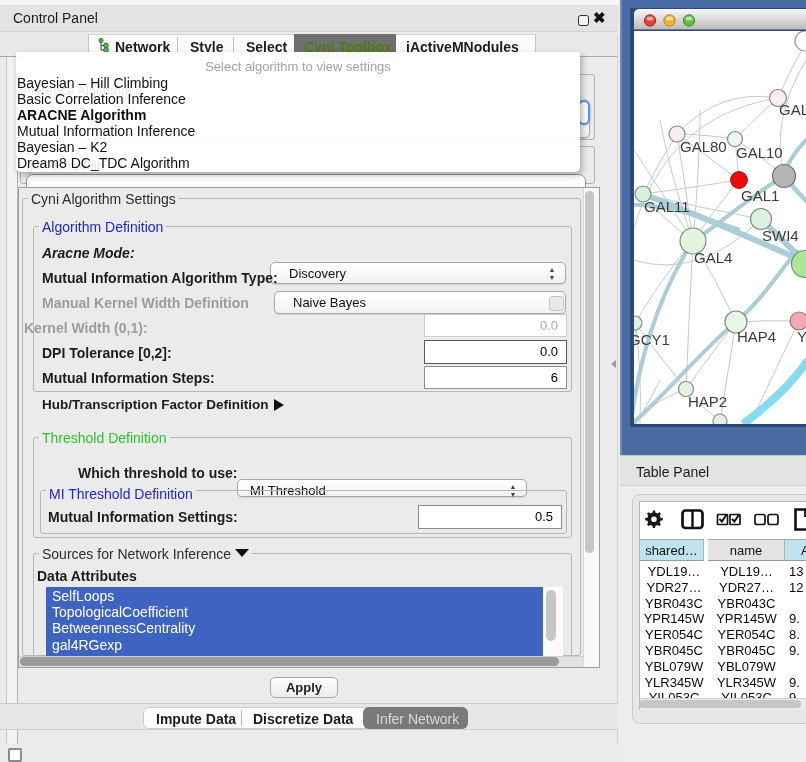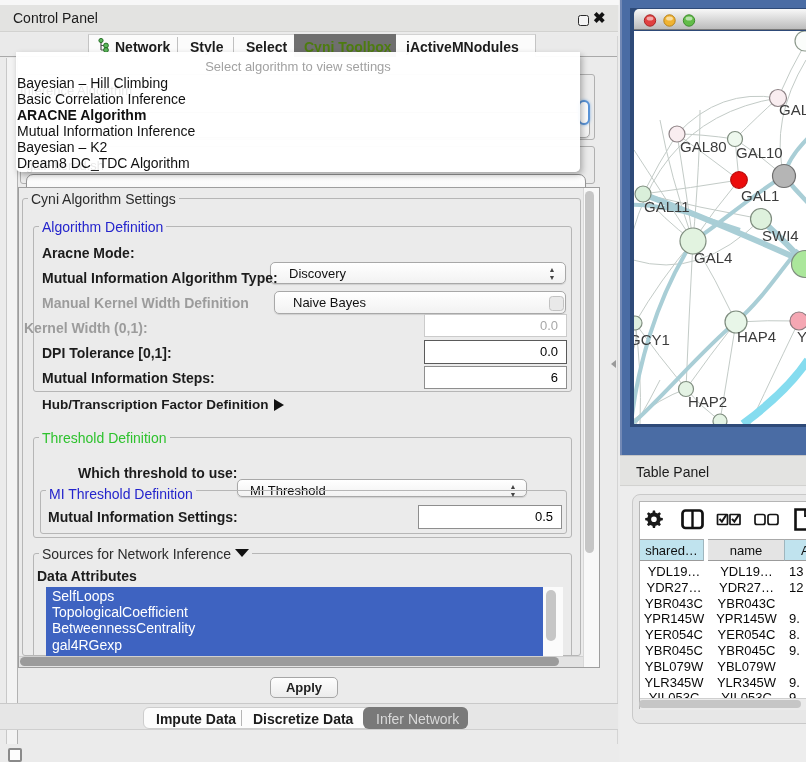--- a/index.html
+++ b/index.html
@@ -54,35 +54,35 @@
 <div class="abs" style="left:617px;top:36px;width:1px;height:708px;background:#d4d4d4;"></div>
 
 <div class="abs" style="left:18px;top:187px;width:582px;height:481px;border:1px solid #9e9e9e;background:#ebebeb;"></div>
 
 <div class="abs groupbox" style="left:22px;top:198px;width:559px;height:458px;"></div>
 <div class="gtitle" style="left:28px;top:191px;color:#2c2c2c;">Cyni Algorithm Settings</div>
 
 <div class="abs groupbox" style="left:33px;top:226px;width:539px;height:166px;"></div>
 <div class="gtitle" style="left:39px;top:219px;color:#2424cc;">Algorithm Definition</div>
 
-<div class="abs lbl bold" style="left:42px;top:245px;">Aracne Mode:</div>
+<div class="abs lbl bold" style="left:42px;top:245px;font-style:italic;">Aracne Mode:</div>
 <div class="combo" style="left:270px;top:238px;width:296px;height:22px;">
     <span class="val">Discovery</span>
     <span class="arr">▲<br>▼</span>
   </div>
 <div class="abs lbl bold" style="left:42px;top:270px;">Mutual Information Algorithm Type:</div>
 <div class="combo" style="left:274px;top:267px;width:292px;height:23px;">
     <span class="val">Naive Bayes</span>
     <span class="arr">▲<br>▼</span>
   </div>
 <div class="abs lbl bold" style="left:42px;top:295px;color:#9c9c9c;">Manual Kernel Width Definition</div>
 <div class="abs" style="left:549px;top:296px;width:15px;height:15px;border:1px solid #c2c2c2;border-radius:3.5px;background:#e9e9e9;"></div>
 <div class="abs lbl bold" style="left:24px;top:320px;color:#9c9c9c;">Kernel Width (0,1):</div>
 <div class="tfield" style="left:424px;top:314px;width:143px;height:23px;border:1px solid #cbcbcb;color:#a8a8a8;">0.0</div>
-<div class="abs lbl bold" style="left:42px;top:345px;">DPI Tolerance [0,1]:</div>
+<div class="abs lbl bold" style="left:42px;top:345px;">DPI Tolerance [0,2]:</div>
 <div class="tfield" style="left:424px;top:340px;width:143px;height:24px;border:1.5px solid #5a5a5a;color:#000;">0.0</div>
 <div class="abs lbl bold" style="left:42px;top:370px;">Mutual Information Steps:</div>
 <div class="tfield" style="left:424px;top:366px;width:143px;height:23px;border:1px solid #8e8e8e;color:#000;">6</div>
 
 <div class="abs bold" style="left:42px;top:397px;font-size:13.5px;color:#1c1c1c;white-space:nowrap;">Hub/Transcription Factor Definition</div>
 <div class="abs" style="left:274px;top:399px;width:0;height:0;border-left:10px solid #111;border-top:6px solid transparent;border-bottom:6px solid transparent;"></div>
 
 <div class="abs groupbox" style="left:33px;top:437px;width:539px;height:101px;"></div>
 <div class="gtitle" style="left:39px;top:430px;color:#2ec22e;">Threshold Definition</div>
 <div class="abs lbl bold" style="left:78px;top:465px;">Which threshold to use:</div>

